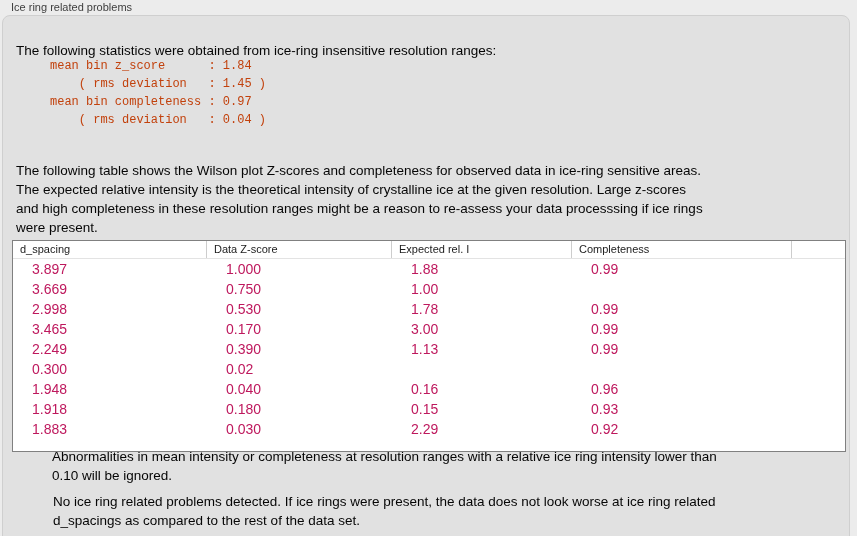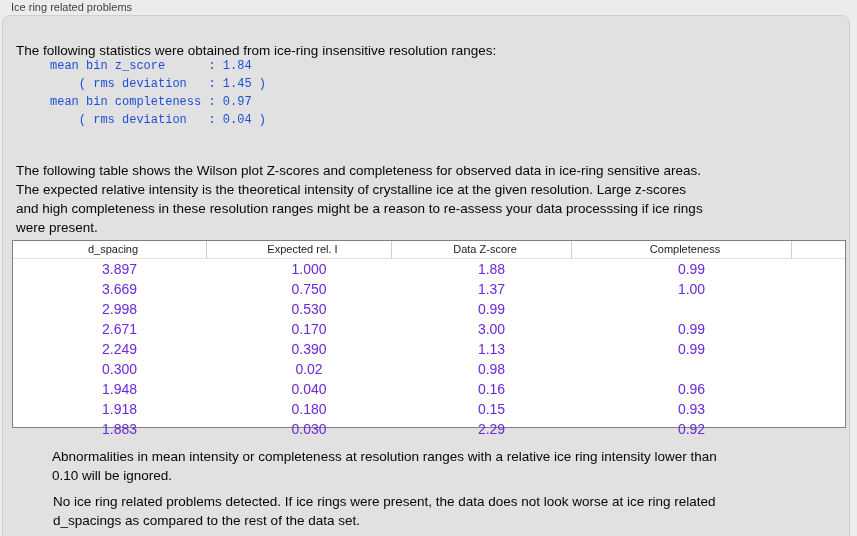--- a/index.html
+++ b/index.html
@@ -31,44 +31,43 @@
     white-space:pre-line; color:#060606;
   }
   .p1 { top:25px; }
   .p2 { top:138px;margin-top:7px; }
   .p3 { top:431px;margin-left:36px; }
   .p4 { top:476px;margin-left:37px; }
 
   .mono {
     position:absolute; left:47px; top:41px;
     font-family:"Liberation Mono","DejaVu Sans Mono",monospace;
-    font-size:12px; line-height:18px; white-space:pre; color:#1d4ed8;
+    font-size:12px; line-height:18px; white-space:pre; color:#c2410c;
   }
 
   .listctrl {
-    position:absolute; left:9px; top:224px; width:834px; height:188px;
+    position:absolute; left:9px; top:224px; width:834px; height:212px;
     background:#ffffff;
     border:1px solid #808080;
-    text-align:center;
   }
   .lheader {
     display:flex; height:18px;
     background:#ffffff;
     border-bottom:1px solid #e3e3e3;
     font-size:11px; color:#1c1c1c;
   }
   .hcell {
     padding:2px 0 0 7px;
     border-right:1px solid #cdcdcd;
     overflow:hidden; white-space:nowrap;
   }
   .hcell:last-child { border-right:none; }
   .lrow {
     display:flex; height:20px; align-items:center;
-    font-size:14px; color:#6d28d9;
+    font-size:14px; color:#be185d;
   }
   .dcell { padding-left:19px; white-space:nowrap; overflow:hidden; }
   .hcell:nth-child(1), .dcell:nth-child(1) { width:194px; flex:0 0 194px; }
   .hcell:nth-child(2), .dcell:nth-child(2) { width:185px; flex:0 0 185px; }
   .hcell:nth-child(3), .dcell:nth-child(3) { width:180px; flex:0 0 180px; }
   .hcell:nth-child(4), .dcell:nth-child(4) { width:220px; flex:0 0 220px; }
   .hcell:nth-child(5), .dcell:nth-child(5) { flex:1 1 auto; }
 </style>
 </head>
 <body>
@@ -87,64 +86,63 @@
     ( rms deviation   : 0.04 )</pre>
 
     <div class="para p2">The following table shows the Wilson plot Z-scores and completeness for observed data in ice-ring sensitive areas.
 The expected relative intensity is the theoretical intensity of crystalline ice at the given resolution. Large z-scores
 and high completeness in these resolution ranges might be a reason to re-assess your data processsing if ice rings
 were present.</div>
 
     <div class="listctrl">
       <div class="lheader">
           <div class="hcell">d_spacing</div>
+          <div class="hcell">Data Z-score</div>
           <div class="hcell">Expected rel. I</div>
-          <div class="hcell">Data Z-score</div>
           <div class="hcell">Completeness</div>
           <div class="hcell"></div>
         </div>
       <div class="lbody">
           <div class="lrow">
             <div class="dcell">3.897</div>
             <div class="dcell">1.000</div>
             <div class="dcell">1.88</div>
             <div class="dcell">0.99</div>
             <div class="dcell"></div>
           </div>
           <div class="lrow">
             <div class="dcell">3.669</div>
             <div class="dcell">0.750</div>
-            <div class="dcell">1.37</div>
             <div class="dcell">1.00</div>
             <div class="dcell"></div>
           </div>
           <div class="lrow">
             <div class="dcell">2.998</div>
             <div class="dcell">0.530</div>
+            <div class="dcell">1.78</div>
             <div class="dcell">0.99</div>
             <div class="dcell"></div>
           </div>
           <div class="lrow">
-            <div class="dcell">2.671</div>
+            <div class="dcell">3.465</div>
             <div class="dcell">0.170</div>
             <div class="dcell">3.00</div>
             <div class="dcell">0.99</div>
             <div class="dcell"></div>
           </div>
           <div class="lrow">
             <div class="dcell">2.249</div>
             <div class="dcell">0.390</div>
             <div class="dcell">1.13</div>
             <div class="dcell">0.99</div>
             <div class="dcell"></div>
           </div>
           <div class="lrow">
             <div class="dcell">0.300</div>
             <div class="dcell">0.02</div>
-            <div class="dcell">0.98</div>
             <div class="dcell"></div>
           </div>
           <div class="lrow">
             <div class="dcell">1.948</div>
             <div class="dcell">0.040</div>
             <div class="dcell">0.16</div>
             <div class="dcell">0.96</div>
             <div class="dcell"></div>
           </div>
           <div class="lrow">

